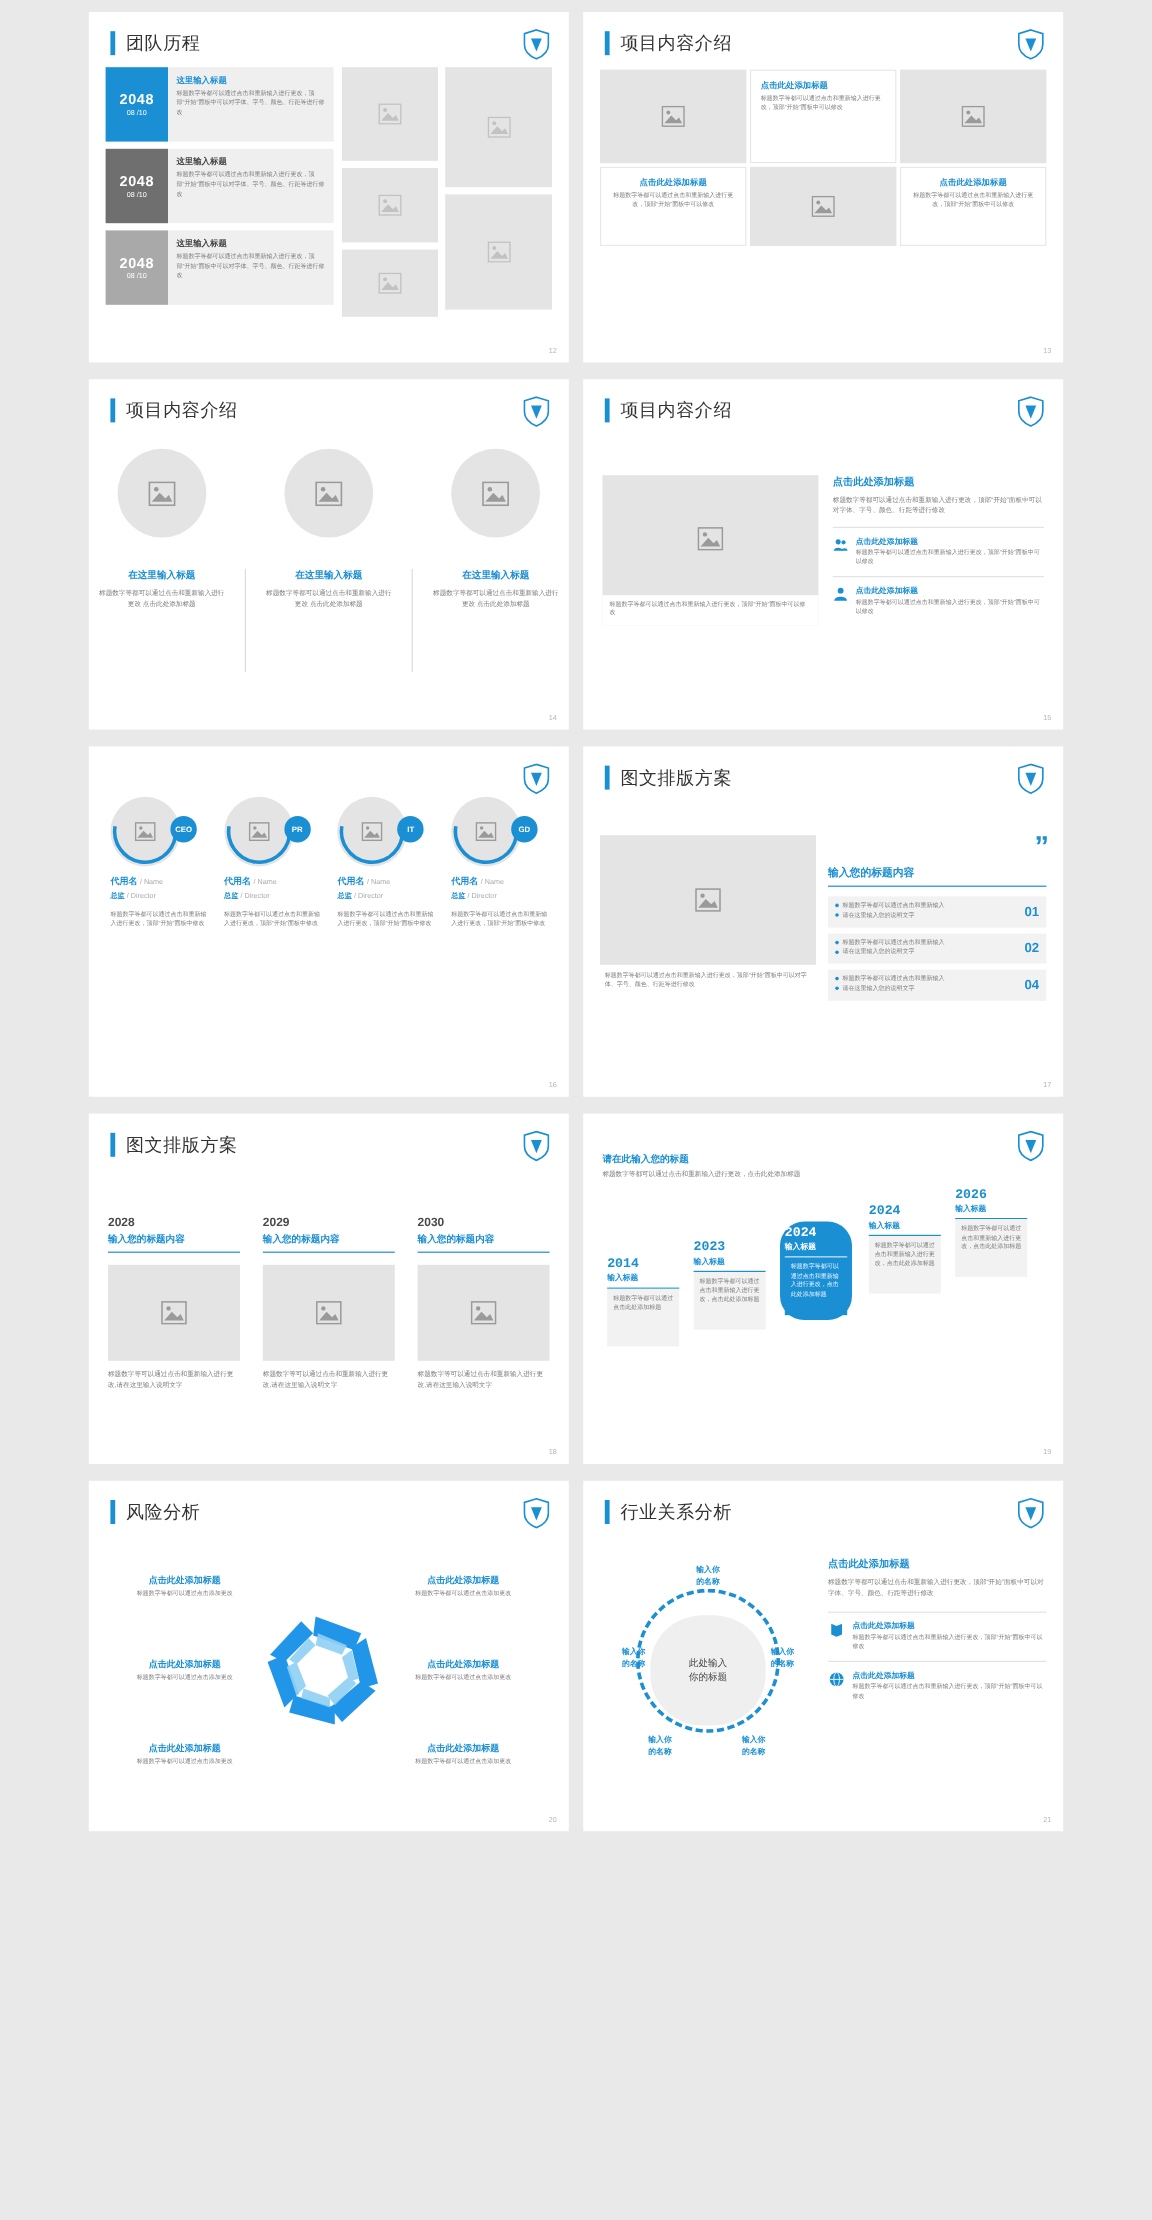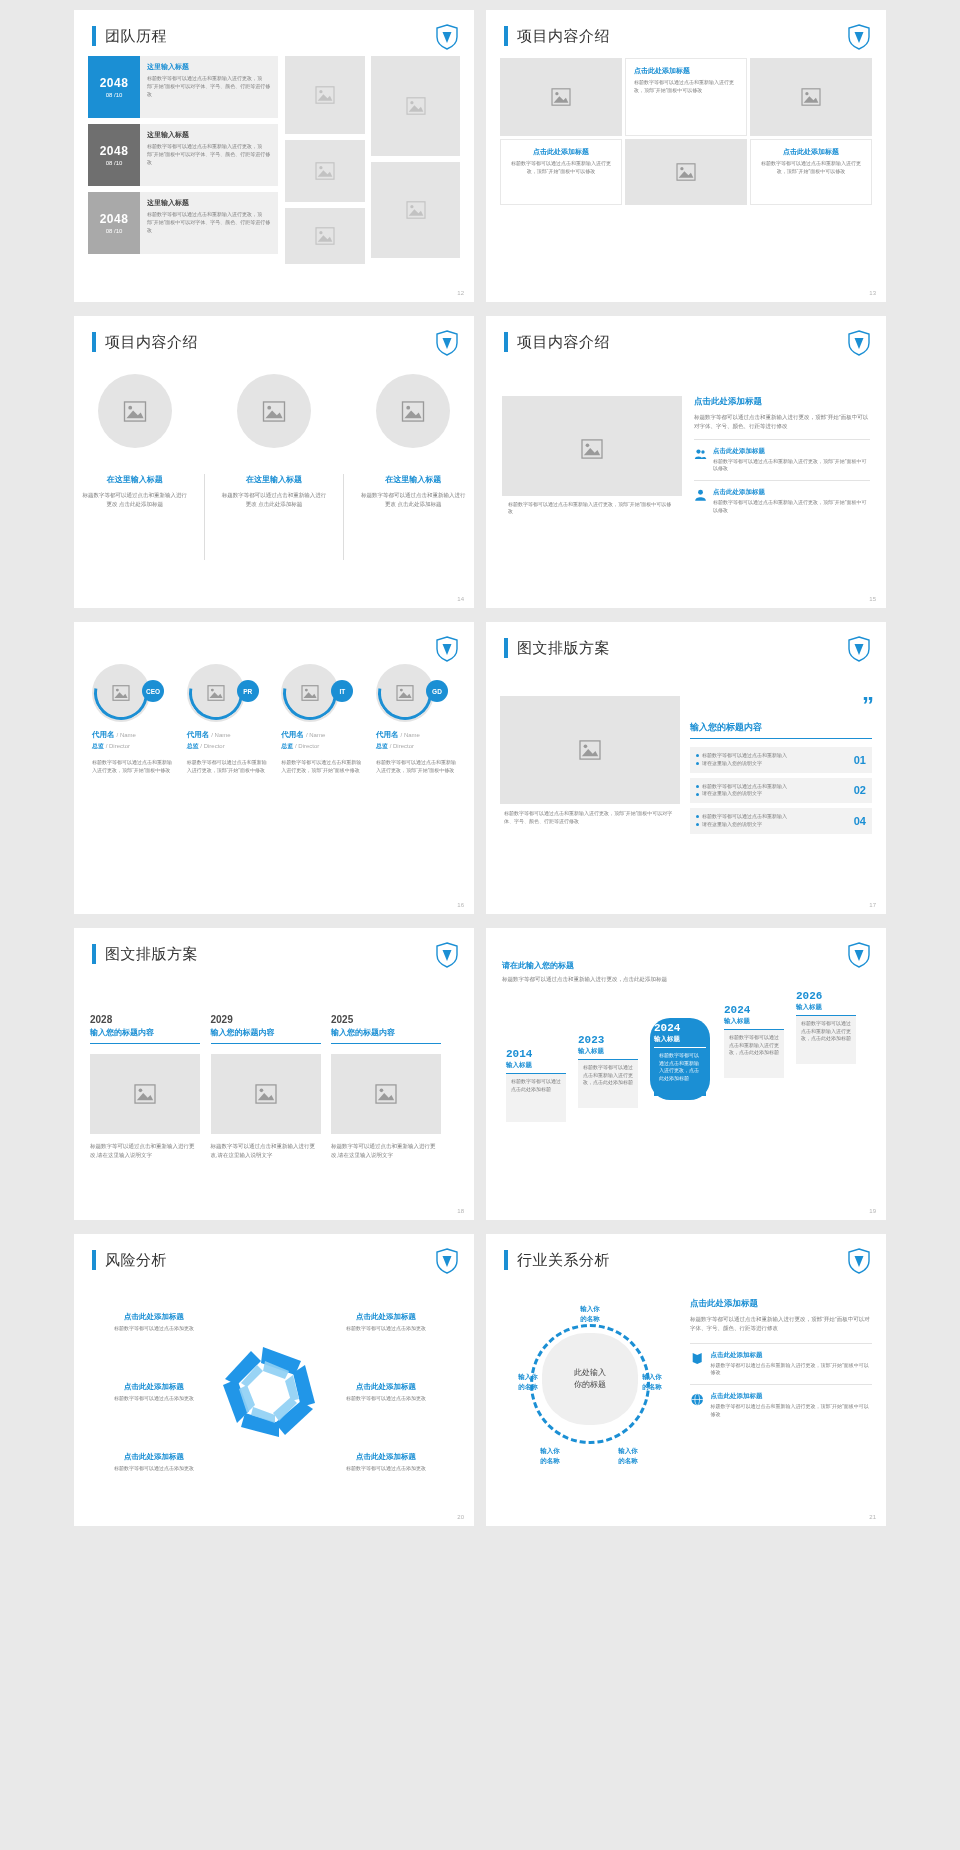--- a/index.html
+++ b/index.html
@@ -121,21 +121,21 @@
   .s17-h { font-size: 9px; color: #1b8fd4; font-weight: bold; margin: 6px 0 4px 0; }
   .s17-rule { height: 1px; background: #1b8fd4; margin-bottom: 8px; }
   .s17-item { display: flex; align-items: center; background: #f2f2f2; padding: 5px 6px;
     margin-bottom: 5px; gap: 6px; }
   .s17-item .txt { flex: 1; }
   .s17-num { font-size: 11px; font-weight: bold; color: #1b8fd4; }
   .bullet { width: 3px; height: 3px; background: #1b8fd4; border-radius: 50%;
     display: inline-block; margin-right: 3px; vertical-align: middle; }
 
   
-  .s18-row { display: flex; justify-content: space-between; padding: 18px 33px 0 16px; }
+  .s18-row { display: flex; justify-content: space-between; padding: 18px 16px 0 16px; }
   .s18-col { width: 110px; }
   .s18-year { font-size: 10px; font-weight: bold; color: #4a4a4a; }
   .s18-sub { font-size: 8px; font-weight: bold; color: #1b8fd4; padding-bottom: 5px;
     border-bottom: 1px solid #1b8fd4; margin-top: 2px; }
   .s18-img { height: 80px; background: #e4e4e4; margin-top: 10px;
     display: flex; align-items: center; justify-content: center; }
   .s18-desc { margin-top: 8px; }
 
   
   .s19-top { padding: 10px 16px 0 16px; }
@@ -156,21 +156,21 @@
   .s20-wrap { position: relative; height: 220px; margin-top: 6px; }
   .s20-cell { position: absolute; width: 120px; }
   .s20-cell h4 { font-size: 7.5px; color: #1b8fd4; font-weight: bold; margin-bottom: 3px; }
   .s20-hub { position: absolute; left: 140px; top: 60px; width: 110px; height: 110px; }
 
   
   .s21-wrap { display: flex; padding: 10px 14px 0 14px; gap: 10px; }
   .s21-left { width: 180px; position: relative; height: 190px; }
   .s21-ring { position: absolute; left: 30px; top: 26px; width: 120px; height: 120px;
     border-radius: 50%; border: 3px dashed #1b8fd4; }
-  .s21-center { position: absolute; left: 42px; top: 35px; width: 96px; height: 92px;
+  .s21-center { position: absolute; left: 42px; top: 48px; width: 96px; height: 92px;
     background: #efefef; border-radius: 46%; display: flex; align-items: center;
     justify-content: center; text-align: center; font-size: 8px; color: #444; line-height: 1.5; }
   .s21-node { position: absolute; width: 44px; text-align: center; font-size: 6.5px;
     color: #1b8fd4; font-weight: bold; line-height: 1.5; }
   .s21-right { flex: 1; }
   .s21-right h4 { font-size: 8.5px; color: #1b8fd4; font-weight: bold; margin-bottom: 5px; }
   .s21-item { display: flex; gap: 6px; padding: 7px 0; border-top: 1px solid #e3e3e3; }
   .s21-item h5 { font-size: 6.5px; color: #1b8fd4; font-weight: bold; margin-bottom: 2px; }
 </style>
 </head>
@@ -600,21 +600,21 @@
         <div class="s18-img">
           <svg width="22" height="20" viewBox="0 0 24 22">
               <rect x="1" y="1" width="22" height="20" fill="none" stroke="#9a9a9a" stroke-width="1.4"></rect>
               <circle cx="7" cy="7" r="2" fill="#9a9a9a"></circle>
               <path d="M3 18 L10 10 L15 15 L18 12 L21 18 Z" fill="#9a9a9a"></path>
             </svg>
         </div>
         <div class="s18-desc tiny2">标题数字等可以通过点击和重新输入进行更改,请在这里输入说明文字</div>
       </div>
       <div class="s18-col">
-        <div class="s18-year">2025</div>
+        <div class="s18-year">2030</div>
         <div class="s18-sub">输入您的标题内容</div>
         <div class="s18-img">
           <svg width="22" height="20" viewBox="0 0 24 22">
               <rect x="1" y="1" width="22" height="20" fill="none" stroke="#9a9a9a" stroke-width="1.4"></rect>
               <circle cx="7" cy="7" r="2" fill="#9a9a9a"></circle>
               <path d="M3 18 L10 10 L15 15 L18 12 L21 18 Z" fill="#9a9a9a"></path>
             </svg>
         </div>
         <div class="s18-desc tiny2">标题数字等可以通过点击和重新输入进行更改,请在这里输入说明文字</div>
       </div>

